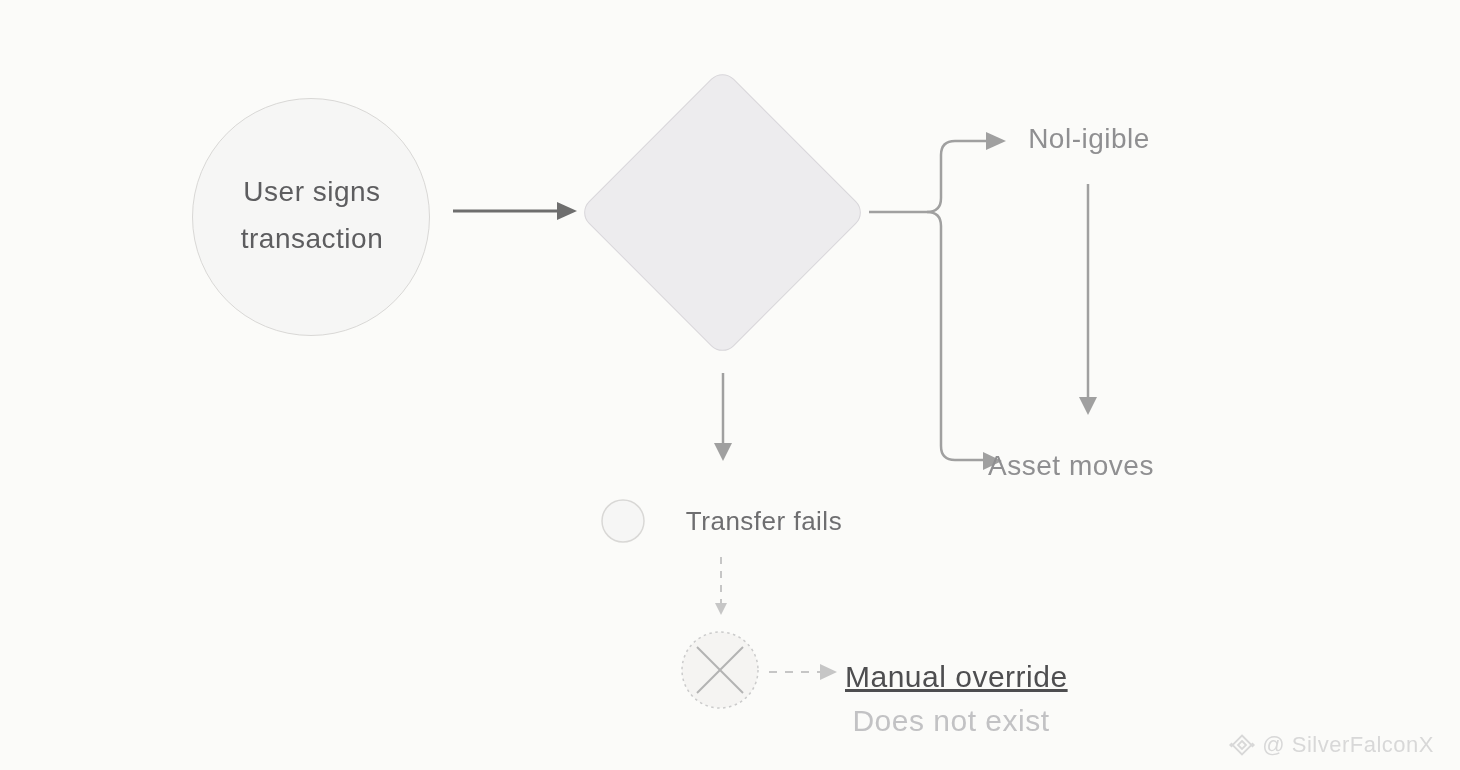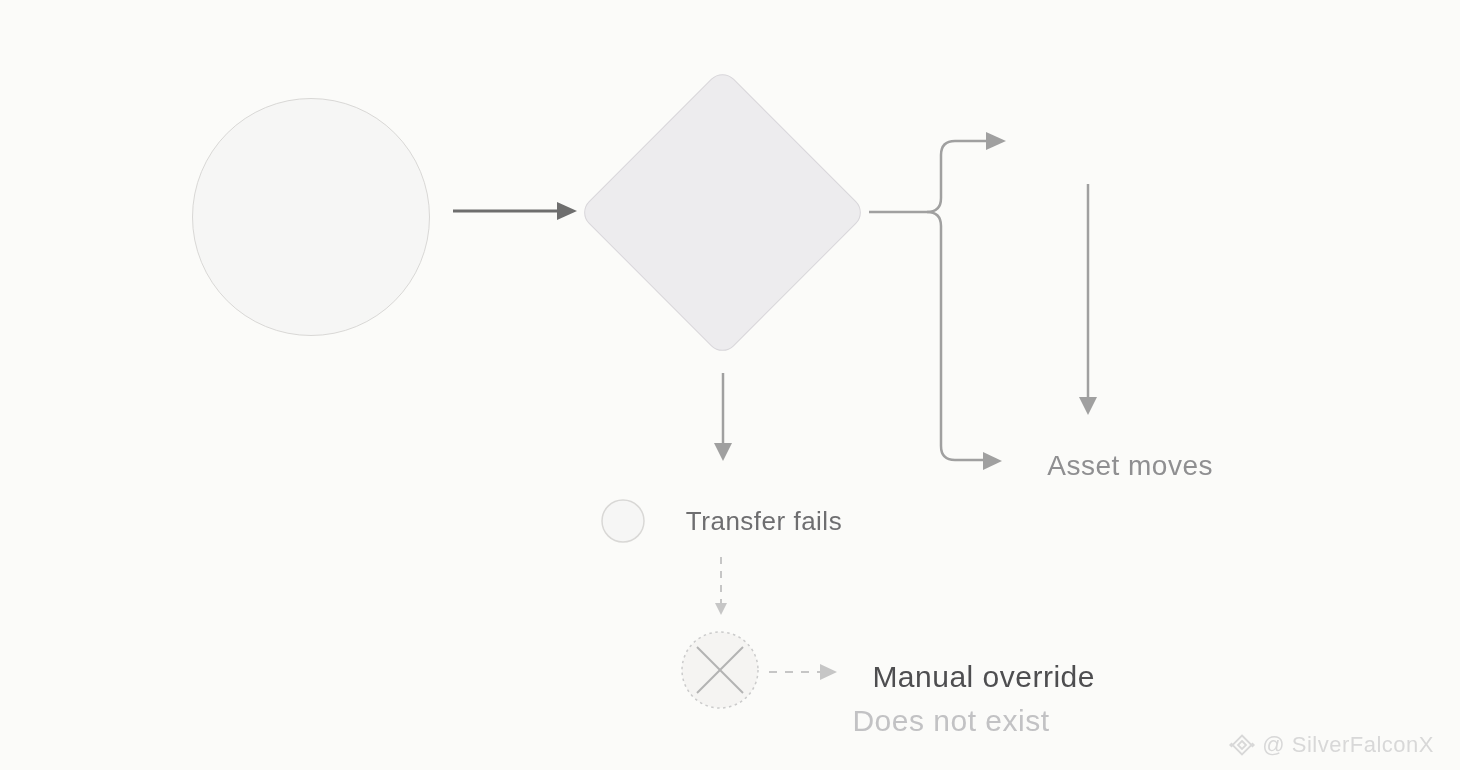--- a/index.html
+++ b/index.html
@@ -37,23 +37,23 @@
     left:620px;top:110px;width:205px;height:205px;
     background:var(--diamond-fill,#edecee);
     border:1px solid var(--diamond-border,#d8d6da);
     border-radius:16px;
     transform:rotate(45deg);
     box-sizing:border-box;
   }
   .label-start{left:202px;top:168px;width:220px;}
   .label-decision{left:632px;top:168px;width:180px;}
   .label-not-eligible{left:989px;top:122px;width:200px;color:var(--ink-mid,#8f8f91);line-height:34px;}
-  .label-asset-moves{left:1013px;top:449px;width:200px;color:var(--ink-mid,#8f8f91);line-height:34px;text-align:right;}
+  .label-asset-moves{left:971px;top:449px;width:200px;color:var(--ink-mid,#8f8f91);line-height:34px;}
   .label-transfer-fails{left:664px;top:505px;width:200px;text-align:center;font-size:26px;line-height:32px;color:var(--ink-soft,#6e6e70);}
-  .label-manual-override{left:845px;top:659px;width:250px;text-align:right;font-size:30px;line-height:36px;color:var(--ink-strong,#4e4e50);}
+  .label-manual-override{left:845px;top:659px;width:250px;text-align:left;font-size:30px;line-height:36px;color:var(--ink-strong,#4e4e50);text-decoration:underline;}
   .label-does-not-exist{left:851px;top:705px;width:200px;font-size:30px;line-height:32px;color:var(--ink-faint,#c2c2c4);}
   .watermark{
     position:absolute;right:26px;bottom:12px;
     display:flex;align-items:center;gap:7px;
     color:var(--watermark,#d8d8d8);
     font-size:22px;letter-spacing:.5px;
   }
   .watermark svg{display:block;}
 </style>
 </head>
@@ -103,20 +103,22 @@
         <line x1="743" y1="647" x2="697" y2="693" stroke-width="2" stroke="#b3b3b3"></line>
       </g>
     </g>
 
     <g>
       <line x1="769" y1="672" x2="820" y2="672" stroke-width="2" stroke-dasharray="8 8" stroke="#c6c6c6"></line>
       <polygon points="820,664 837,672 820,680" fill="#c6c6c6"></polygon>
     </g>
   </svg>
 
+  <div class="node-label label-start">User signs transaction</div>
+  <div class="node-label label-not-eligible">Nol-igible</div>
   <div class="node-label label-asset-moves">Asset moves</div>
   <div class="node-label label-transfer-fails">Transfer fails</div>
   <div class="node-label label-manual-override">Manual override</div>
   <div class="node-label label-does-not-exist">Does not exist</div>
 
   <div class="watermark">
     <svg width="26" height="26" viewBox="0 0 26 26">
       <g fill="none" stroke-width="1.8" stroke="#d8d8d8">
         <polygon points="13,3.5 22.5,13 13,22.5 3.5,13"></polygon>
         <polygon points="13,9 17,13 13,17 9,13"></polygon>

